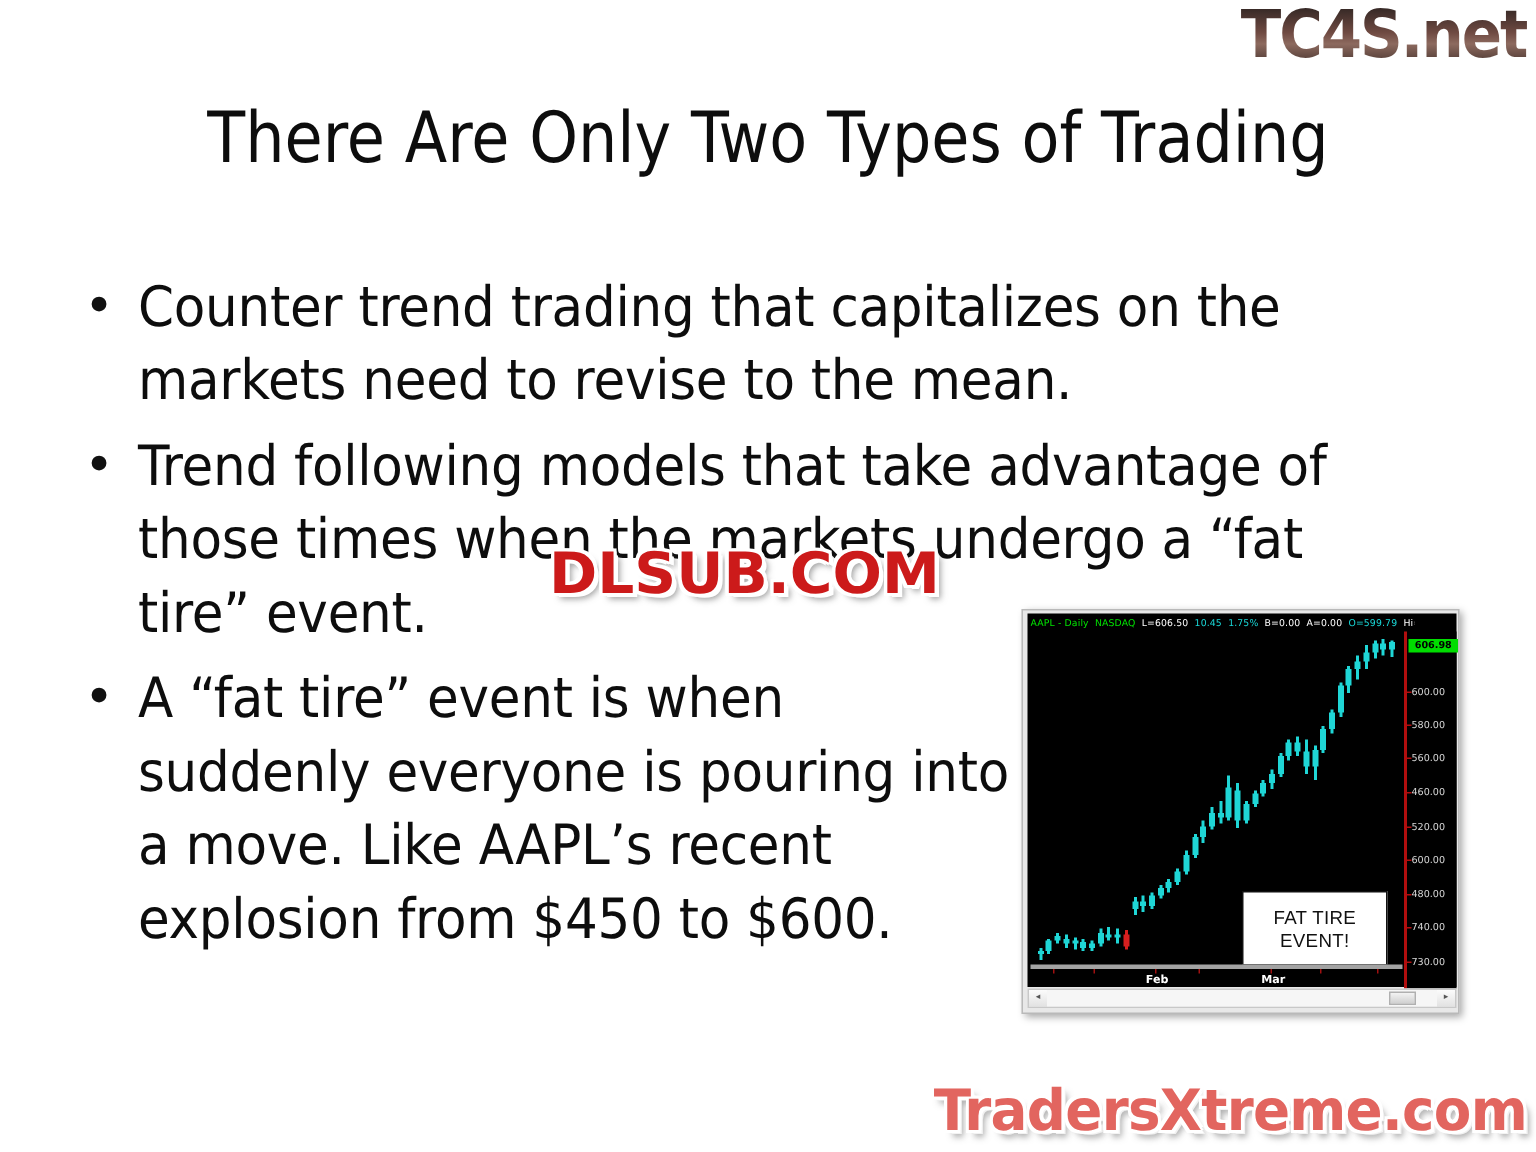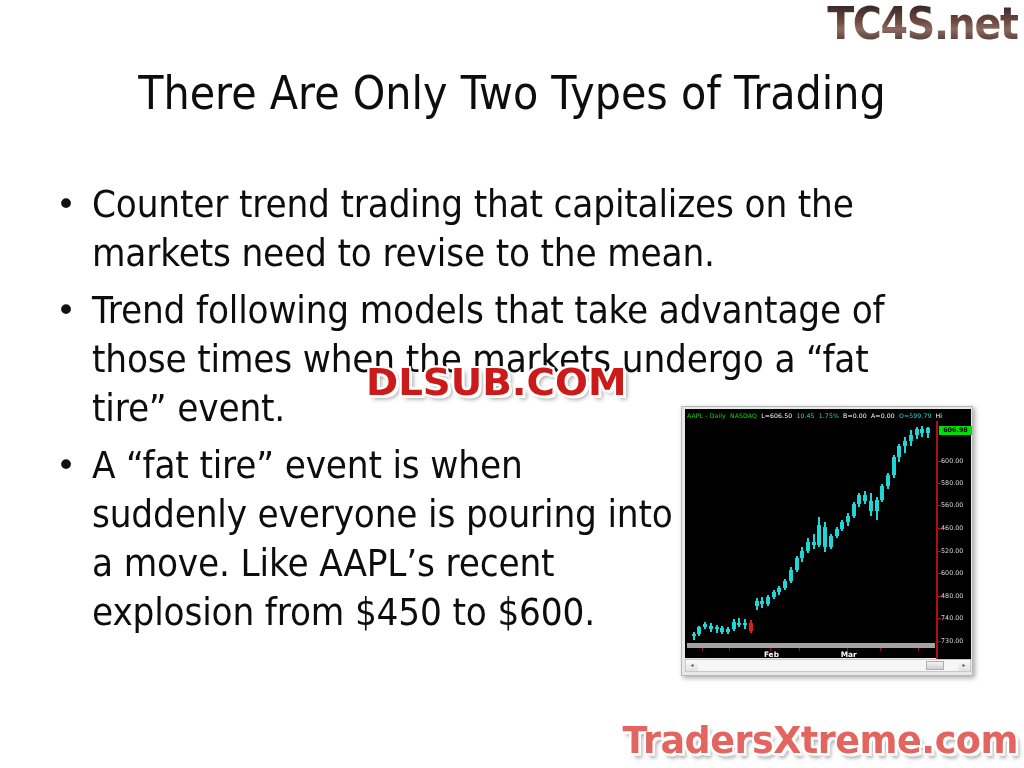--- a/index.html
+++ b/index.html
@@ -199,21 +199,21 @@
     line-height: 9px;
     text-align: center;
     white-space: nowrap;
   }
 
   
   #time-axis {
     position: absolute;
     left: 2px; top: 234px;
     width: 248px; height: 15px;
-    border-top: 5px solid #a3a3a3;
+    border-top: 3px solid #a3a3a3;
     background: #000;
     text-decoration: underline;
   }
   .ttick {
     position: absolute;
     top: 2px;
     font-family: "DejaVu Sans", sans-serif;
     font-weight: 700;
     font-size: 7.4px;
     line-height: 10px;
@@ -334,20 +334,26 @@
         <span class="c">10.45</span>&nbsp;
         <span class="c">1.75%</span>&nbsp;
         <span class="w">B=0.00</span>&nbsp;
         <span class="w">A=0.00</span>&nbsp;
         <span class="c">O=599.79</span>&nbsp;
         <span class="w">Hi=607.15</span>&nbsp;
         
       </div>
 
       <div id="plot">
+        <div id="callout">
+          <span>
+            <span>FAT TIRE</span><br>
+            <span>EVENT!</span>
+          </span>
+        </div>
       <div class="candle" style="left: 5.71429px; top: 210.731px; height: 7.88832px;">
             <div class="cbody" style="top: 2.25381px; height: 2.25381px;"></div>
           </div>
           <div class="candle" style="left: 11.4286px; top: 205.096px; height: 10.1421px;">
             <div class="cbody" style="top: 1.1269px; height: 6.76142px;"></div>
           </div>
           <div class="candle" style="left: 17.1429px; top: 200.589px; height: 7.88832px;">
             <div class="cbody" style="top: 2.25381px; height: 3.38071px;"></div>
           </div>
           <div class="candle" style="left: 22.8571px; top: 201.716px; height: 9.01523px;">

